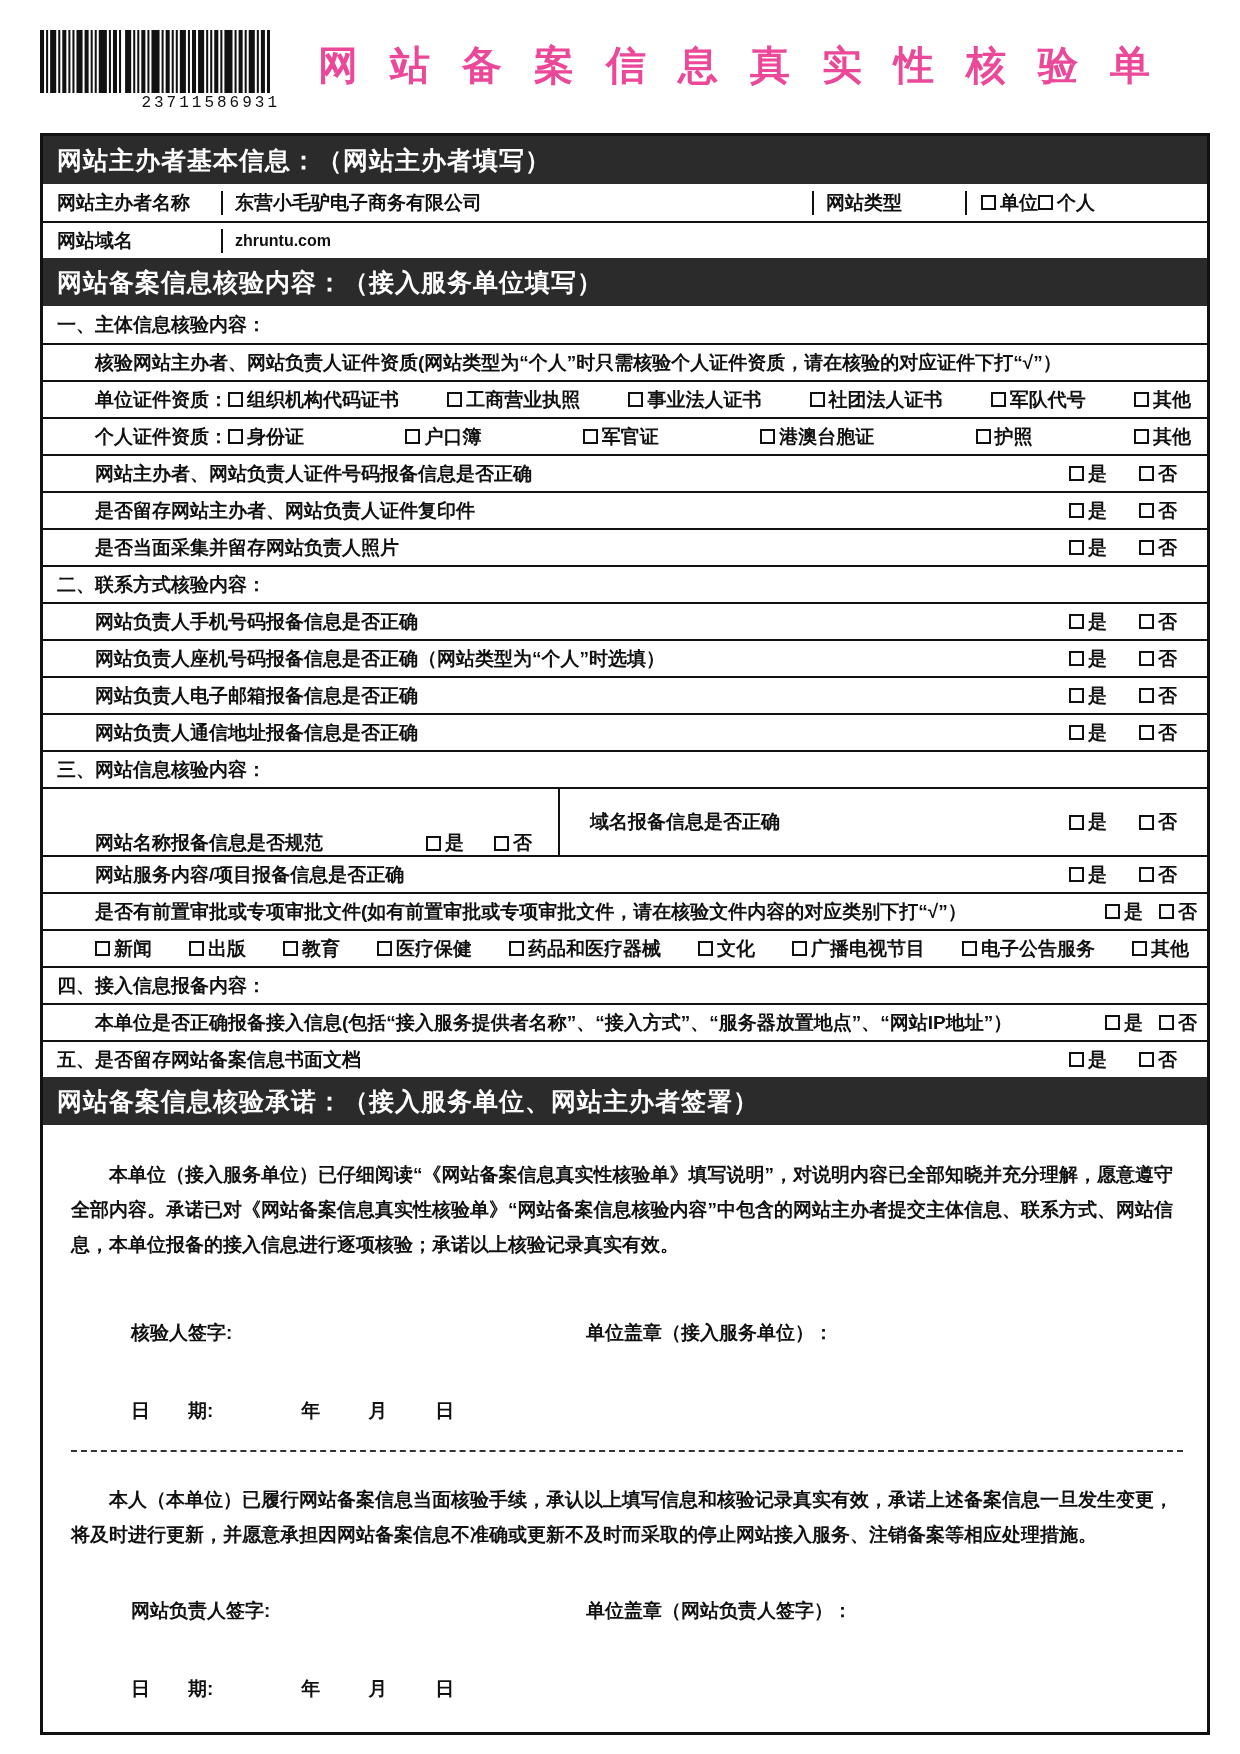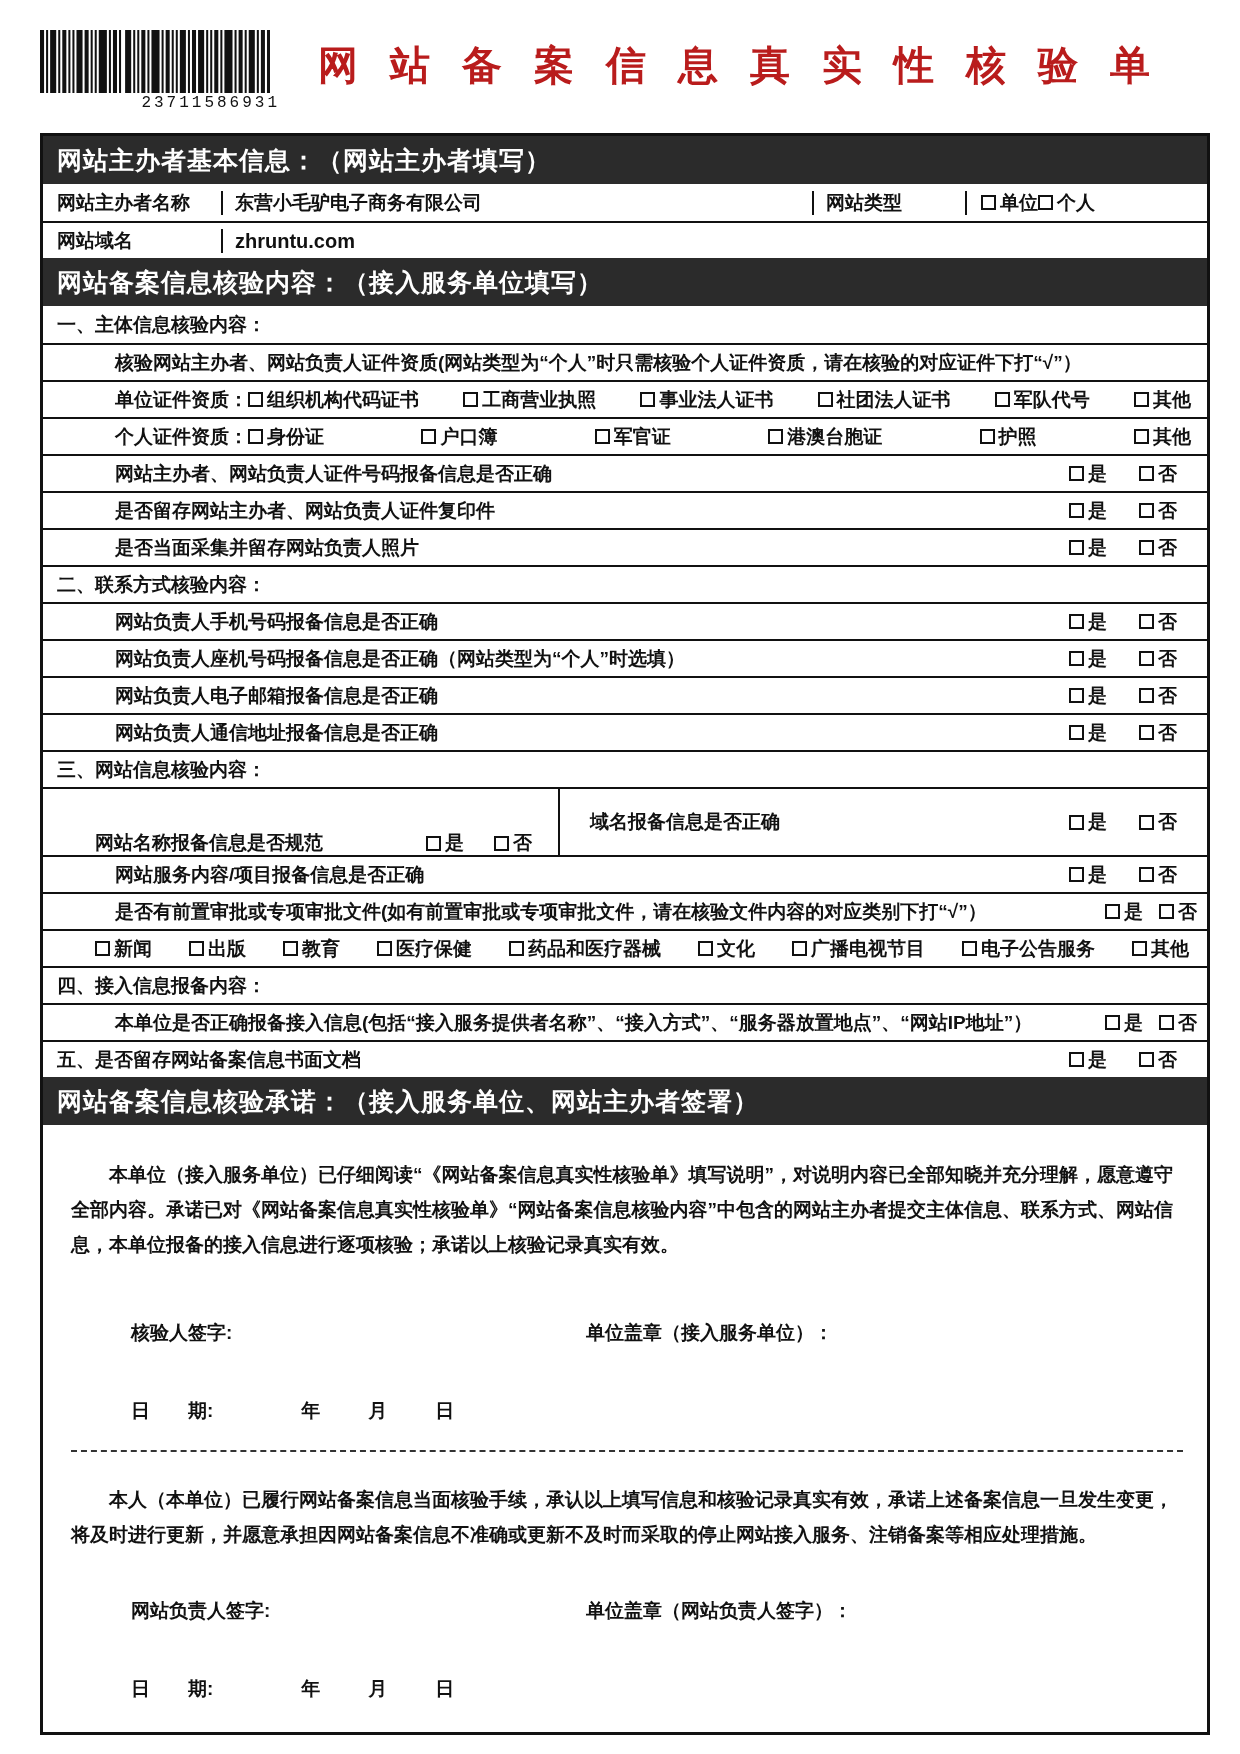--- a/index.html
+++ b/index.html
@@ -14,44 +14,44 @@
   
   .masthead { display:flex; align-items:flex-start; height:99px; }
   .barcode-wrap { width:240px; flex:none; }
   svg.barcode { display:block; width:230px; height:63px; }
   .barcode-num {
     font-family:Liberation Mono, monospace; font-weight:normal;
     font-size:16px; letter-spacing:3px; margin:1px 0 0 56px; color:#111;text-align:right;
   }
   .doc-title {
     flex:1; text-align:center; font-size:40px; letter-spacing:0.8em;
-    padding:8px 0 0 10px; white-space:nowrap; color:#b91c1c;
+    padding:8px 0 0 10px; white-space:nowrap; color:#ec4899;
   }
 
   
   .form { border:3px solid #111; margin-top:4px; }
   .bar {
     background:#2b2b2b; color:#fff; font-size:25px;
     padding:9px 14px; line-height:30px; letter-spacing:1px;
   }
   .tr {
     display:flex; align-items:center; min-height:37px;
     border-top:2px solid #111; font-size:19px; line-height:24px;
   }
   .tr.no-top { border-top:none; }
 
   .cell-label { width:178px; flex:none; padding:0 8px 0 14px; }
   .cell-value { flex:1; border-left:2px solid #111; padding:0 12px; }
   .cell-type  { width:153px; flex:none; border-left:2px solid #111; padding:0 12px; }
   .cell-opts  { width:242px; flex:none; border-left:2px solid #111; padding:0 14px;
                 display:flex; align-items:center; }
-  .domain-value { font-weight:bold; font-size:20px; }
+  .domain-value { font-weight:bold; font-size:16px; }
 
   .sec-title { padding-left:14px; }
-  .indent { padding-left:72px; }
+  .indent { padding-left:52px; }
 
   .opt { display:inline-flex; align-items:center; white-space:nowrap; }
   .cb {
     width:15px; height:15px; border:2px solid #111; flex:none;
     display:inline-block; margin-right:4px; background:#fff;
   }
   .yn { margin-left:auto; display:flex; gap:32px; padding-right:30px; }
   .yn-tight { margin-left:auto; display:flex; gap:16px; padding-right:10px; }
 
   .cert { display:flex; flex:1; align-items:center; }

